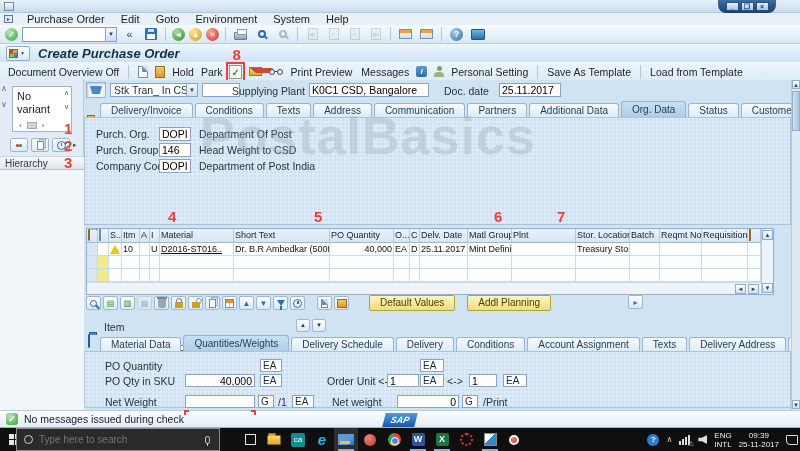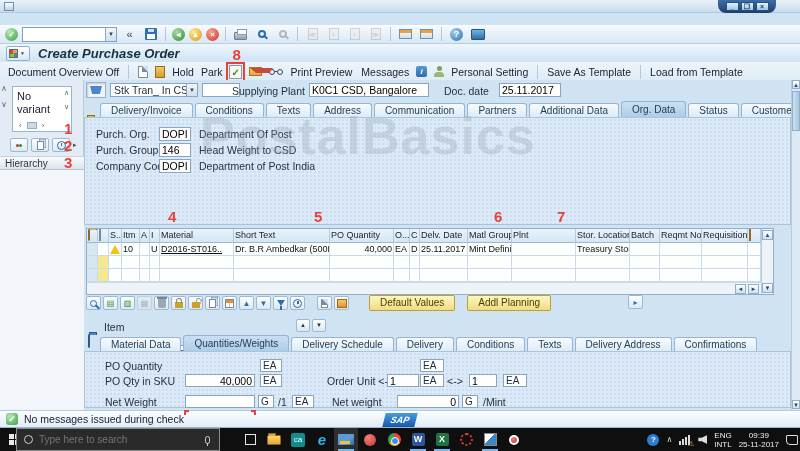--- a/index.html
+++ b/index.html
@@ -199,20 +199,29 @@
 
   <div id="titlebar" class="a">
     <div class="tb-appicon a"></div>
   </div>
   <div id="winctrl" class="a">
     <span class="wbtn">_</span>
     <span class="wbtn">❐</span>
     <span class="wbtn">×</span>
   </div>
 
+  <div id="menubar" class="a">
+    <span class="menu-winicon">▸</span>
+    <span class="menu-item">Purchase Order</span>
+    <span class="menu-item">Edit</span>
+    <span class="menu-item">Goto</span>
+    <span class="menu-item">Environment</span>
+    <span class="menu-item">System</span>
+    <span class="menu-item">Help</span>
+  </div>
 
   <div id="stdbar" class="a">
     <span class="cbtn c-check">✓</span>
     <span id="cmdfield">
       <input value="" style="">
       <span class="ddarrow">▼</span>
     </span>
     <span class="tbtn" style="font-size:11px;color:#345;">«</span>
     <span class="tbtn">
         <span class="floppy"></span>
@@ -542,20 +551,21 @@
     <span class="minibtn a" style="left:228px; top:239px;">▼</span>
 
     
     <span class="foldico a" style="left:2px; top:258px;"></span>
     <div class="tabs a" style="left:16px; top:254px;">
       <span class="tab">Material Data</span>
       <span class="tab active">Quantities/Weights</span>
       <span class="tab">Delivery Schedule</span>
       <span class="tab">Delivery</span>
       <span class="tab">Conditions</span>
+      <span class="tab">Account Assignment</span>
       <span class="tab">Texts</span>
       <span class="tab">Delivery Address</span>
       <span class="tab">Confirmations</span>
 
     </div>
 
     
     <div class="a" style="left:0; top:271px; width:707px; height:57px; background-color:#dceaf7; background-image:radial-gradient(#cadeef 1px, transparent 1px); background-size:4px 4px; border:1px solid #aac4da;"></div>
 
     <span class="lbl a" style="left:21px; top:280px;">PO Quantity</span>
@@ -577,21 +587,21 @@
     <span class="unitbox a" style="left:419px; top:294px; width:24px;">EA</span>
 
     <span class="lbl a" style="left:21px; top:316px;">Net Weight</span>
     <input class="ifield a" style="left: 101px; top: 315px; width: 70px; height: 13px;" value="">
     <span class="unitbox a" style="left:174px; top:315px; width:16px;">G</span>
     <span class="lbl a" style="left:194px; top:316px;">/1</span>
     <span class="unitbox a" style="left:208px; top:315px; width:22px;">EA</span>
     <span class="lbl a" style="left:248px; top:316px;">Net weight</span>
     <input class="ifield num a" style="left: 313px; top: 315px; width: 62px; height: 13px;" value="0">
     <span class="unitbox a" style="left:378px; top:315px; width:16px;">G</span>
-    <span class="lbl a" style="left:399px; top:316px;">/Mint</span>
+    <span class="lbl a" style="left:399px; top:316px;">/Print</span>
   </div>
 
   <div id="pagescroll" class="a">
     <span class="scrbtn a" style="left:0; top:0;">▲</span>
     <span id="ps-thumb"></span>
     <span class="scrbtn a" style="left:0; top:320px;">▼</span>
   </div>
 
   <div id="watermark" class="a">PostalBasics</div>
   <span class="rednum" style="left:64px; top:121px;">1</span>

